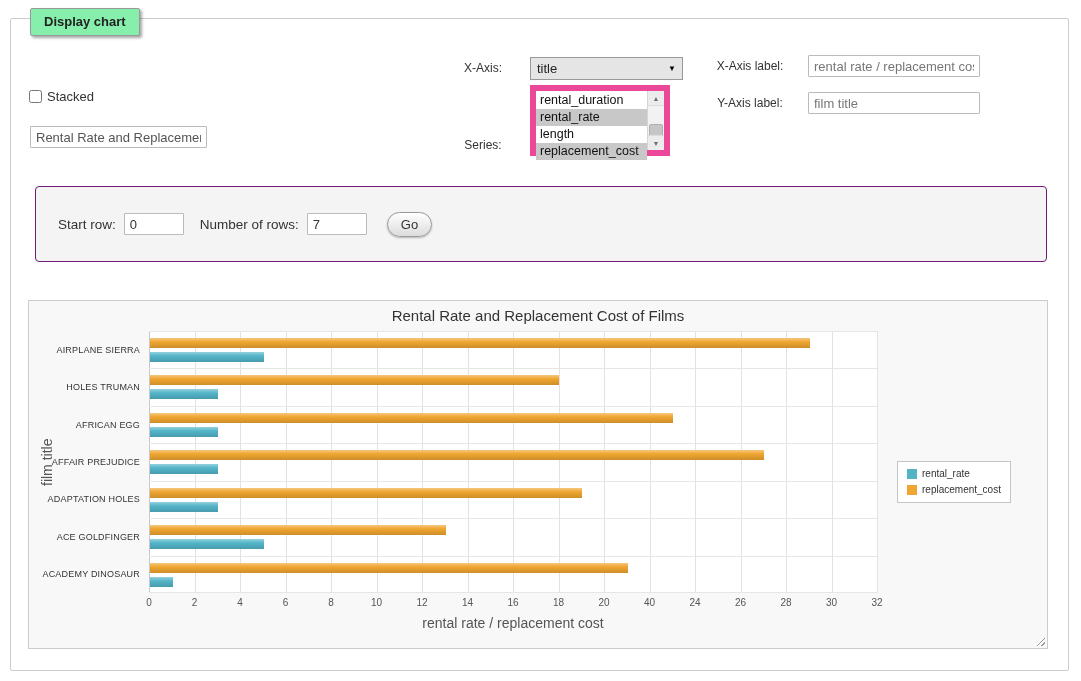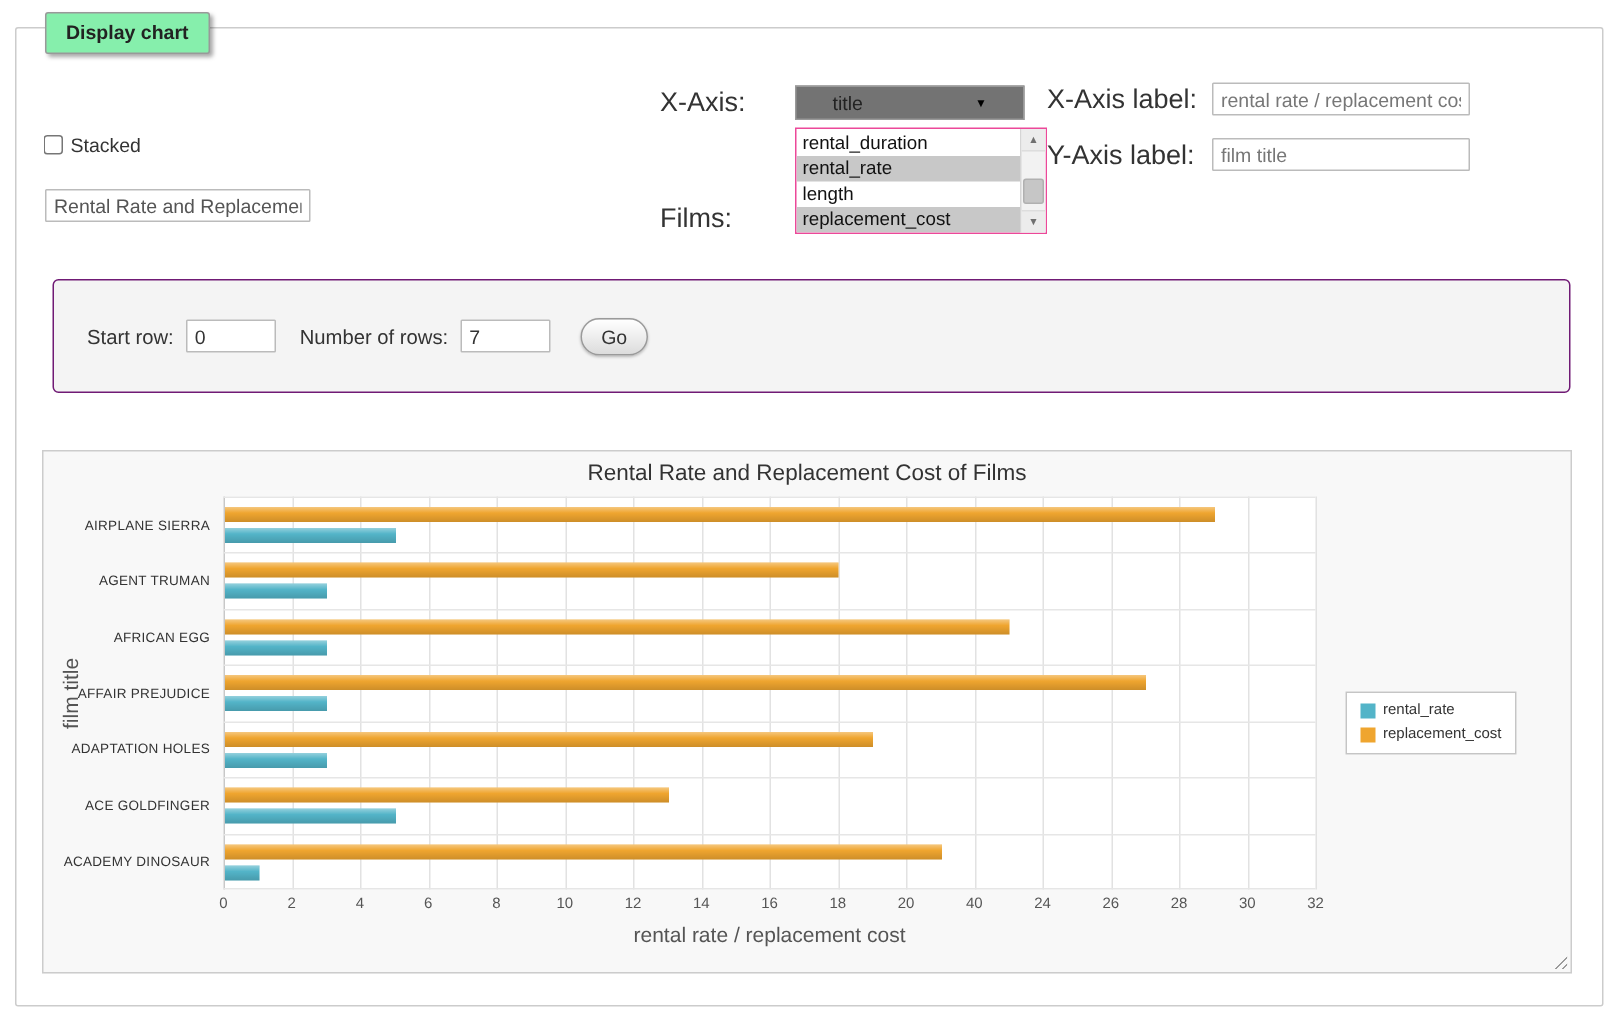--- a/index.html
+++ b/index.html
@@ -28,36 +28,36 @@
   .radio-opt { display:flex; align-items:center; gap:4px; cursor:default; }
   input[type=radio], input[type=checkbox] { width:13px; height:13px; margin:0; }
   .stacked-row { position:absolute; left:29px; top:89px; display:flex; align-items:center; gap:5px; z-index:2; }
 
   .text-input {
     border:1px solid #bbb; height:22px; font-size:13px; padding:0 5px;
     color:#555; font-family:inherit; background:#fff; border-radius:1px;
   }
   .title-input { position:absolute; left:30px; top:126px; width:177px; z-index:2; }
 
-  .form-label { position:absolute; text-align:left; line-height:22px; height:22px; color:#333; font-size:18px; z-index:2; }
+  .form-label { position:absolute; text-align:center; line-height:22px; height:22px; color:#333; font-size:12px; z-index:2; }
   .xaxis-caption  { left:440px; top:57px;  width:86px; }
   .series-caption { left:440px; top:137px; width:86px; line-height:17px; height:17px; }
   .xlabel-caption { left:698px; top:55px;  width:104px; }
   .ylabel-caption { left:698px; top:92px;  width:104px; }
 
   .fake-select {
     position:absolute; left:530px; top:57px; width:153px; height:23px; z-index:2;
-    border:1px solid #999; background:#737373; display:flex; align-items:center;
-    padding:0 24px; font-size:13px; color:#222; cursor:default;
+    border:1px solid #999; background:#e5e5e5; display:flex; align-items:center;
+    padding:0 6px; font-size:13px; color:#222; cursor:default;
   }
   .fake-select .arrow { margin-left:auto; font-size:8px; color:#000; }
 
   .listbox {
-    position:absolute; left:530px; top:85px; width:168px; height:71px; z-index:2;
-    border:1px solid #ec4899; background:#fff;
+    position:absolute; left:530px; top:85px; width:140px; height:71px; z-index:2;
+    border:6px solid #ec4899; background:#fff;
   }
   .list-items { position:absolute; left:0; top:1px; right:17px; overflow:hidden; }
   .list-item { height:17px; line-height:17px; padding:0 4px; font-size:12.5px; color:#111; white-space:nowrap; overflow:hidden; }
   .list-item.selected { background:#c8c8c8; }
   .v-scrollbar { position:absolute; right:0; top:0; bottom:0; width:17px; background:#f2f2f2; border-left:1px solid #d5d5d5; }
   .sb-arrow { position:absolute; left:0; width:16px; height:15px; color:#707070; font-size:7px; text-align:center; line-height:15px; background:#ececec; }
   .sb-arrow.up { top:0; border-bottom:1px solid #ddd; }
   .sb-arrow.down { bottom:0; border-top:1px solid #ddd; }
   .sb-thumb { position:absolute; left:1px; width:14px; top:33px; height:17px; background:#c6c6c6; border:1px solid #b0b0b0; border-radius:2px; }
 
@@ -136,21 +136,21 @@
   </div>
 
   <input type="text" class="text-input title-input" value="Rental Rate and Replacement Cost of Films" style="">
 
   <div class="form-label xaxis-caption">X-Axis:</div>
   <div class="fake-select">
     <span>title</span>
     <span class="arrow">▼</span>
   </div>
 
-  <div class="form-label series-caption">Films:</div>
+  <div class="form-label series-caption">Series:</div>
   <div class="listbox">
     <div class="list-items">
         <div class="list-item">rental_duration</div>
         <div class="list-item selected">rental_rate</div>
         <div class="list-item">length</div>
         <div class="list-item selected">replacement_cost</div>
       </div>
     <div class="v-scrollbar">
       <div class="sb-arrow up">▲</div>
       <div class="sb-thumb"></div>
@@ -170,21 +170,21 @@
     <span class="plabel">Number of rows:</span>
     <input type="text" class="text-input num-rows-input" value="7" style="">
     <button class="go-button">Go</button>
   </div>
 
   <div class="chart-panel">
     <div class="chart-title">Rental Rate and Replacement Cost of Films</div>
     <div class="y-axis-title">film title</div>
     <div class="cat-labels">
         <div class="cat-label" style="top: 0%; height: 14.2857%;">AIRPLANE SIERRA</div>
-        <div class="cat-label" style="top: 14.2857%; height: 14.2857%;">AGENT TRUMAN</div>
+        <div class="cat-label" style="top: 14.2857%; height: 14.2857%;">HOLES TRUMAN</div>
         <div class="cat-label" style="top: 28.5714%; height: 14.2857%;">AFRICAN EGG</div>
         <div class="cat-label" style="top: 42.8571%; height: 14.2857%;">AFFAIR PREJUDICE</div>
         <div class="cat-label" style="top: 57.1429%; height: 14.2857%;">ADAPTATION HOLES</div>
         <div class="cat-label" style="top: 71.4286%; height: 14.2857%;">ACE GOLDFINGER</div>
         <div class="cat-label" style="top: 85.7143%; height: 14.2857%;">ACADEMY DINOSAUR</div>
       </div>
     <div class="plot-area">
         <div class="vline first" style="left: 0%;"></div>
         <div class="vline" style="left: 6.25%;"></div>
         <div class="vline" style="left: 12.5%;"></div>

